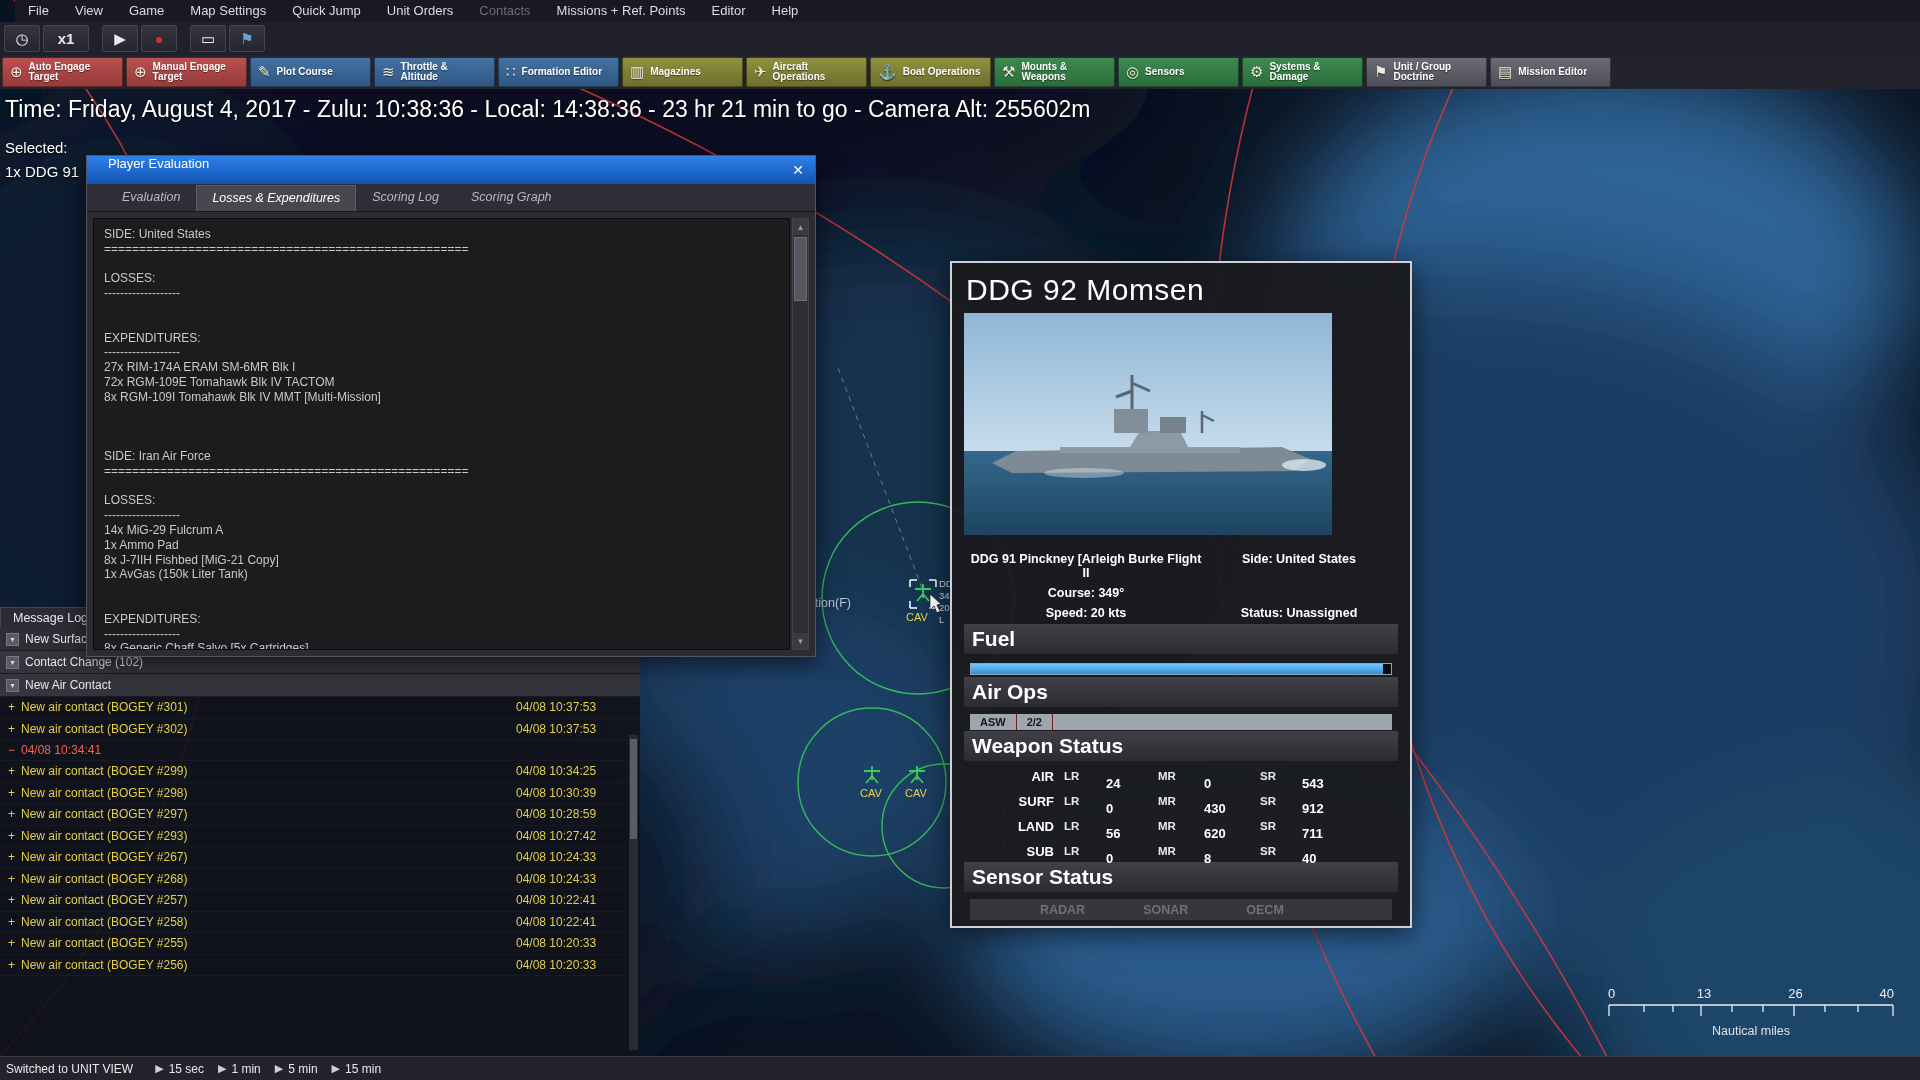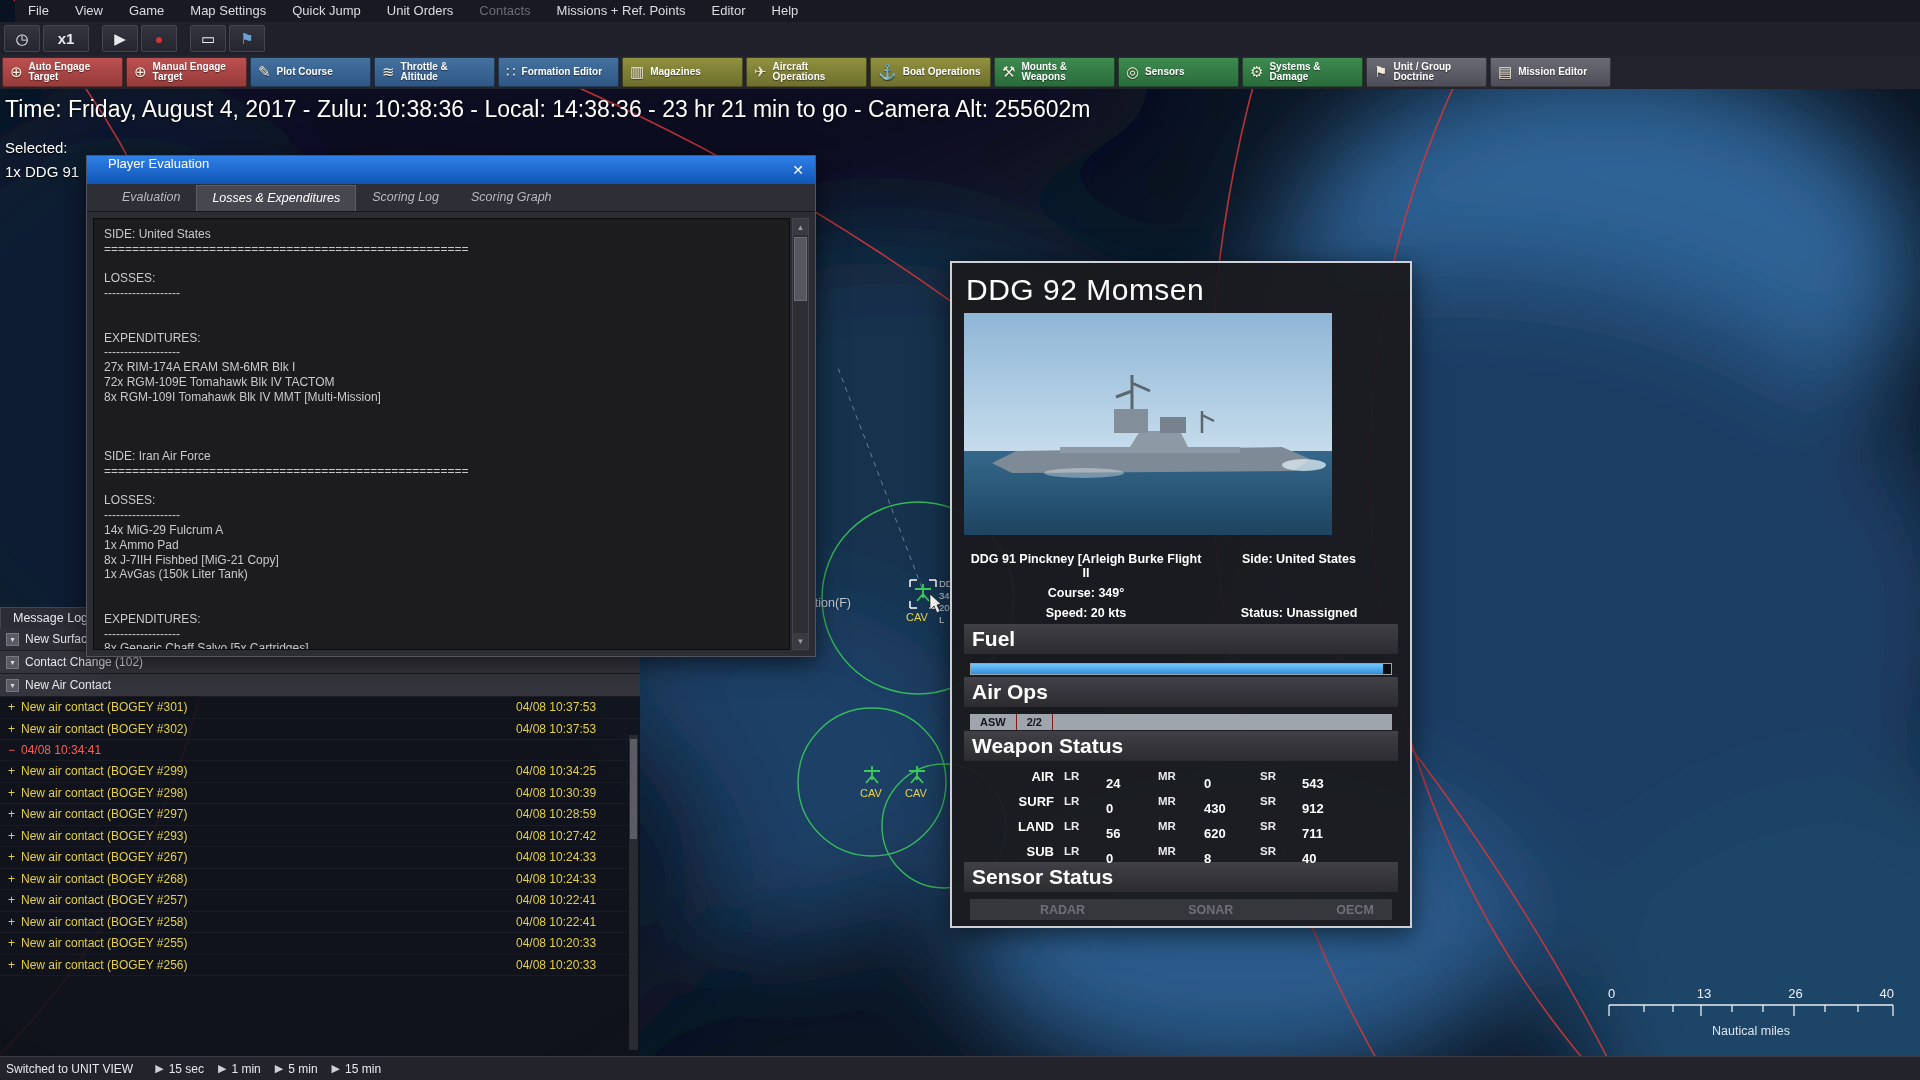--- a/index.html
+++ b/index.html
@@ -81,21 +81,21 @@
   .airopsband { height:16px; margin:7px 6px 0; background:#9fa5ac; color:#15151e; font-size:11px;
                 font-weight:bold; display:flex; align-items:center; }
   .airopsband span { padding:0 10px; border-right:1px solid #7f1d1d; line-height:16px; }
   .wrow { display:grid; grid-template-columns:100px 42px 52px 46px 56px 42px 72px; height:25px;
           align-items:center; font-weight:bold; }
   .wtype { text-align:right; padding-right:10px; font-size:13px; }
   .wlab  { font-size:11.5px; color:#e9e9ee; }
   .wval  { font-size:13px;margin-top:15px; }
   .sensband { height:21px; margin:7px 6px 0; background:#36363d; display:flex; align-items:center;
               font-size:12.5px; font-weight:bold; color:#6f6f7a; }
-  .sensband span:nth-child(1){ margin-left:70px; } .sensband span{ margin-right:58px;margin-left:45px; }
+  .sensband span:nth-child(1){ margin-left:70px; } .sensband span{ margin-right:58px; }
 
   
   #msglog { position:absolute; left:0; top:607px; width:640px; height:449px; z-index:20;
             background:rgba(17,19,27,.9); }
   #msglog .logtab { display:inline-block; background:#2c2c36; border:1px solid #45454f; border-bottom:none;
                     padding:3px 12px; font-size:12.5px; color:#e8e8ee; }
   .grouprow { height:23px; display:flex; align-items:center; padding-left:6px; font-size:12px;
               color:#e6e6ea; background:#35353d; border-bottom:1px solid #1c1c22; }
   .grouprow.first { background:#2e2e36; }
   .grouprow .gicon { width:13px; height:13px; background:#5a5a64; border:1px solid #787882; color:#dcdce2;

